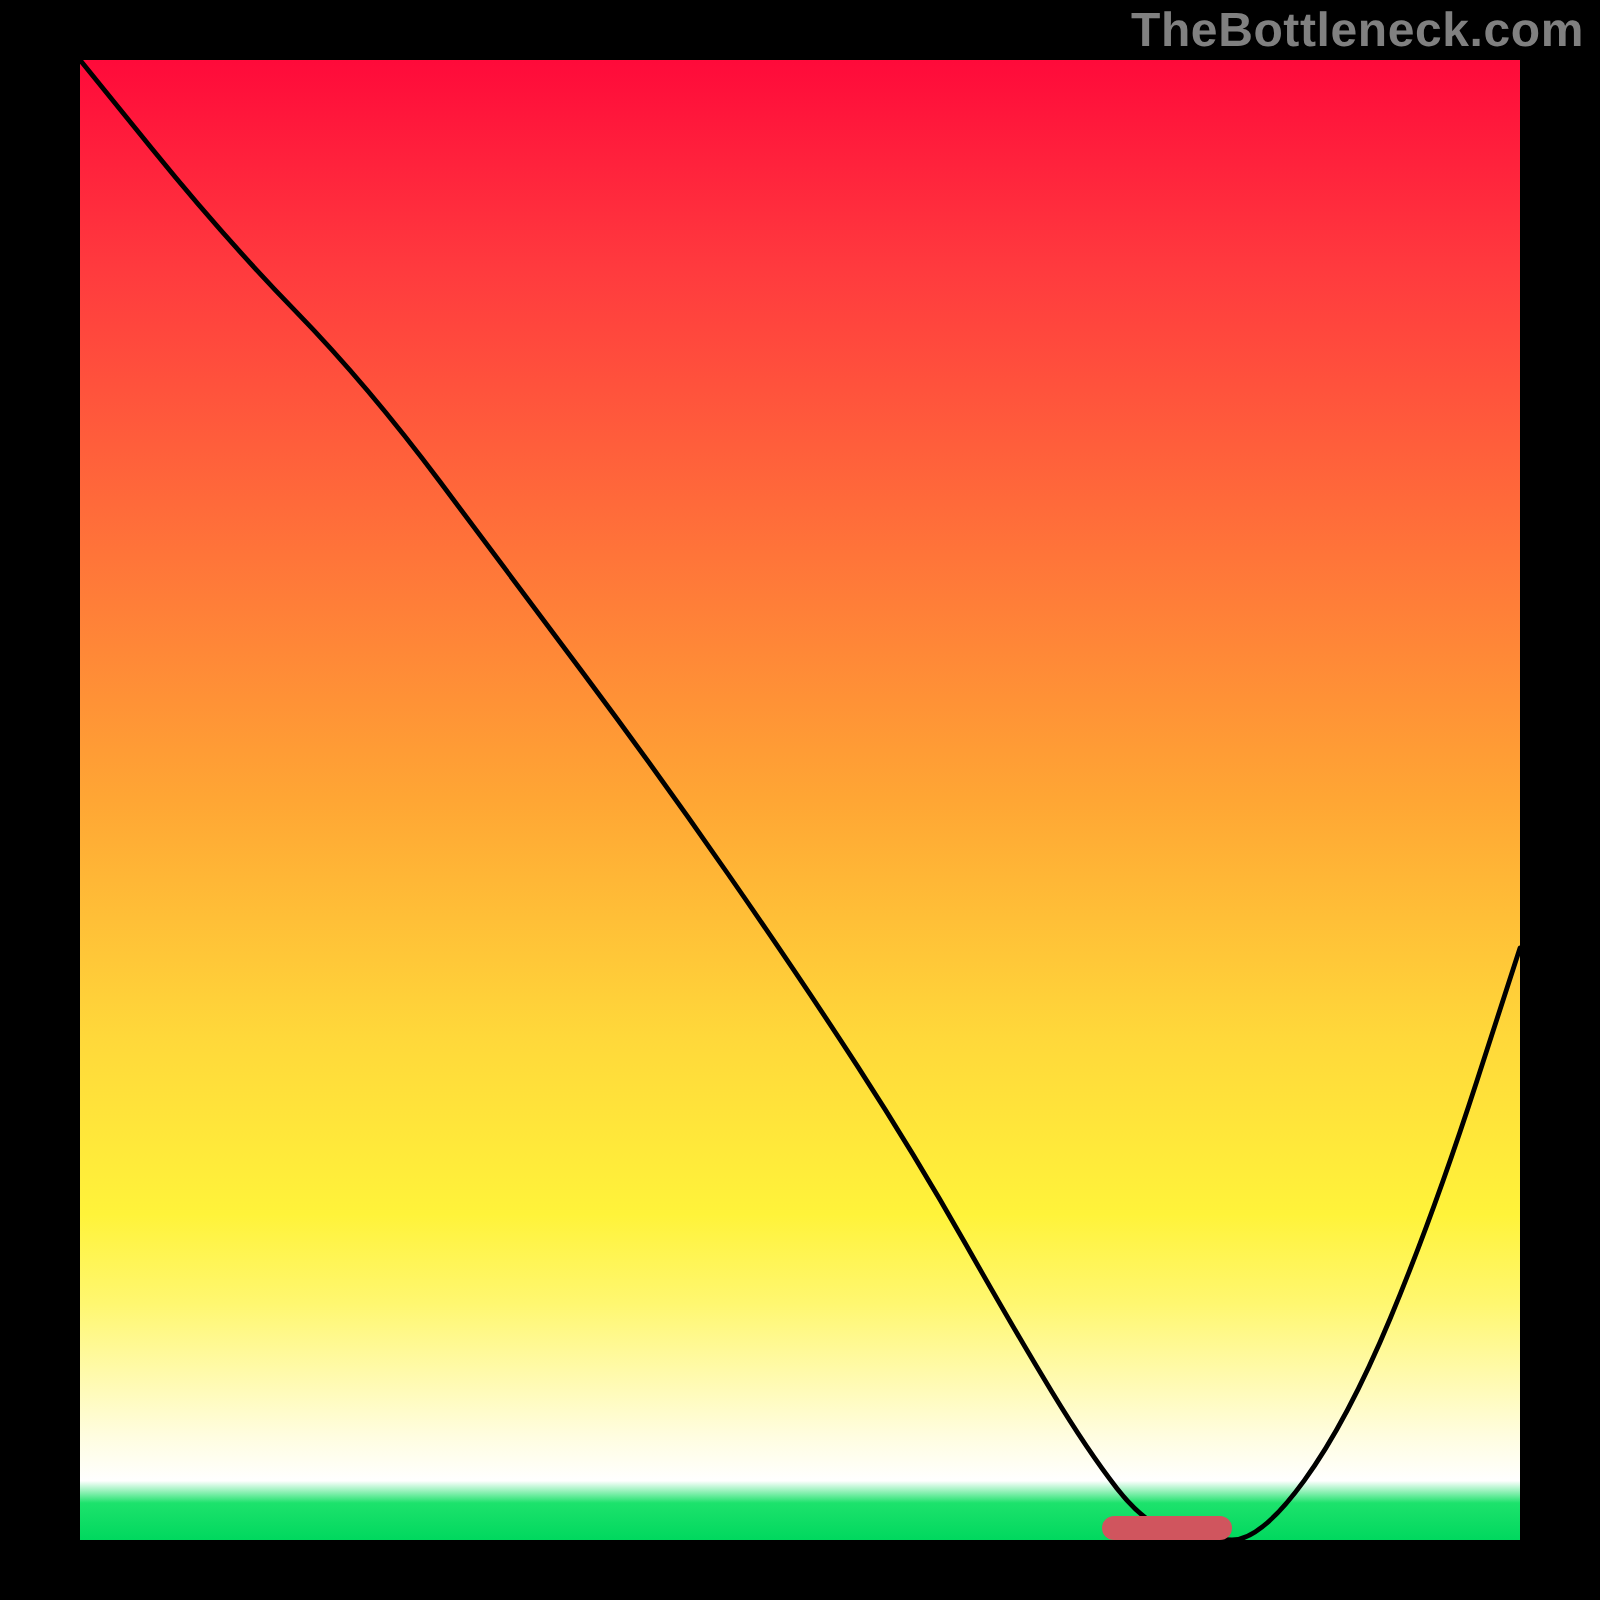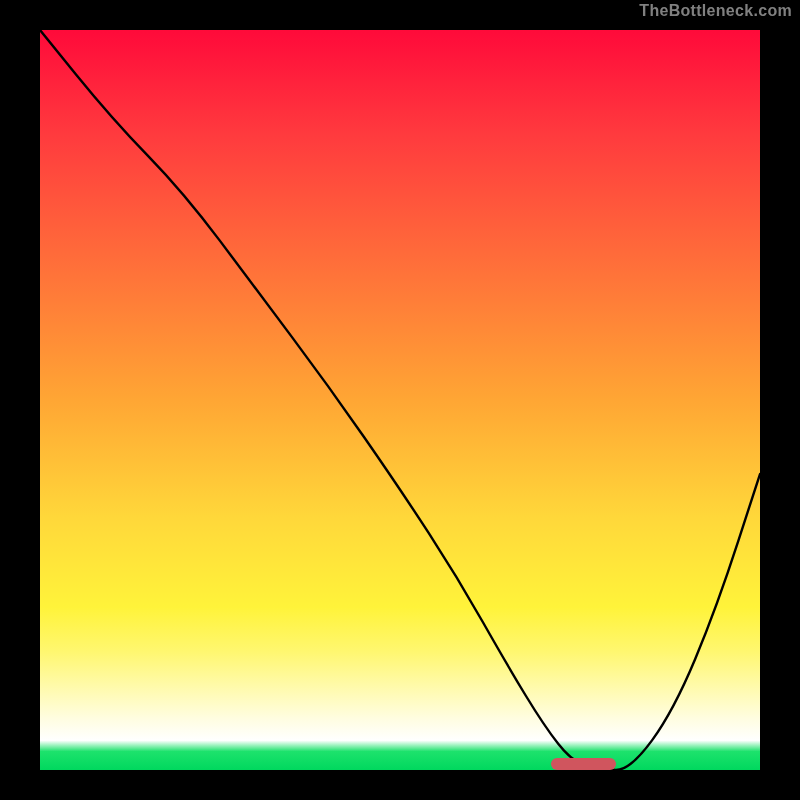--- a/index.html
+++ b/index.html
@@ -15,21 +15,21 @@
     position: relative;
     width: 800px;
     height: 800px;
     background: #000;
   }
   .watermark {
     position: absolute;
     top: 2px;
     right: 8px;
     color: #808080;
-    font-size: 16px;
+    font-size: 24px;
     font-weight: bold;
     letter-spacing: 0.3px;
     z-index: 10;
   }
   .plot-area {
     position: absolute;
     left: 40px;
     top: 30px;
     width: 720px;
     height: 740px;

